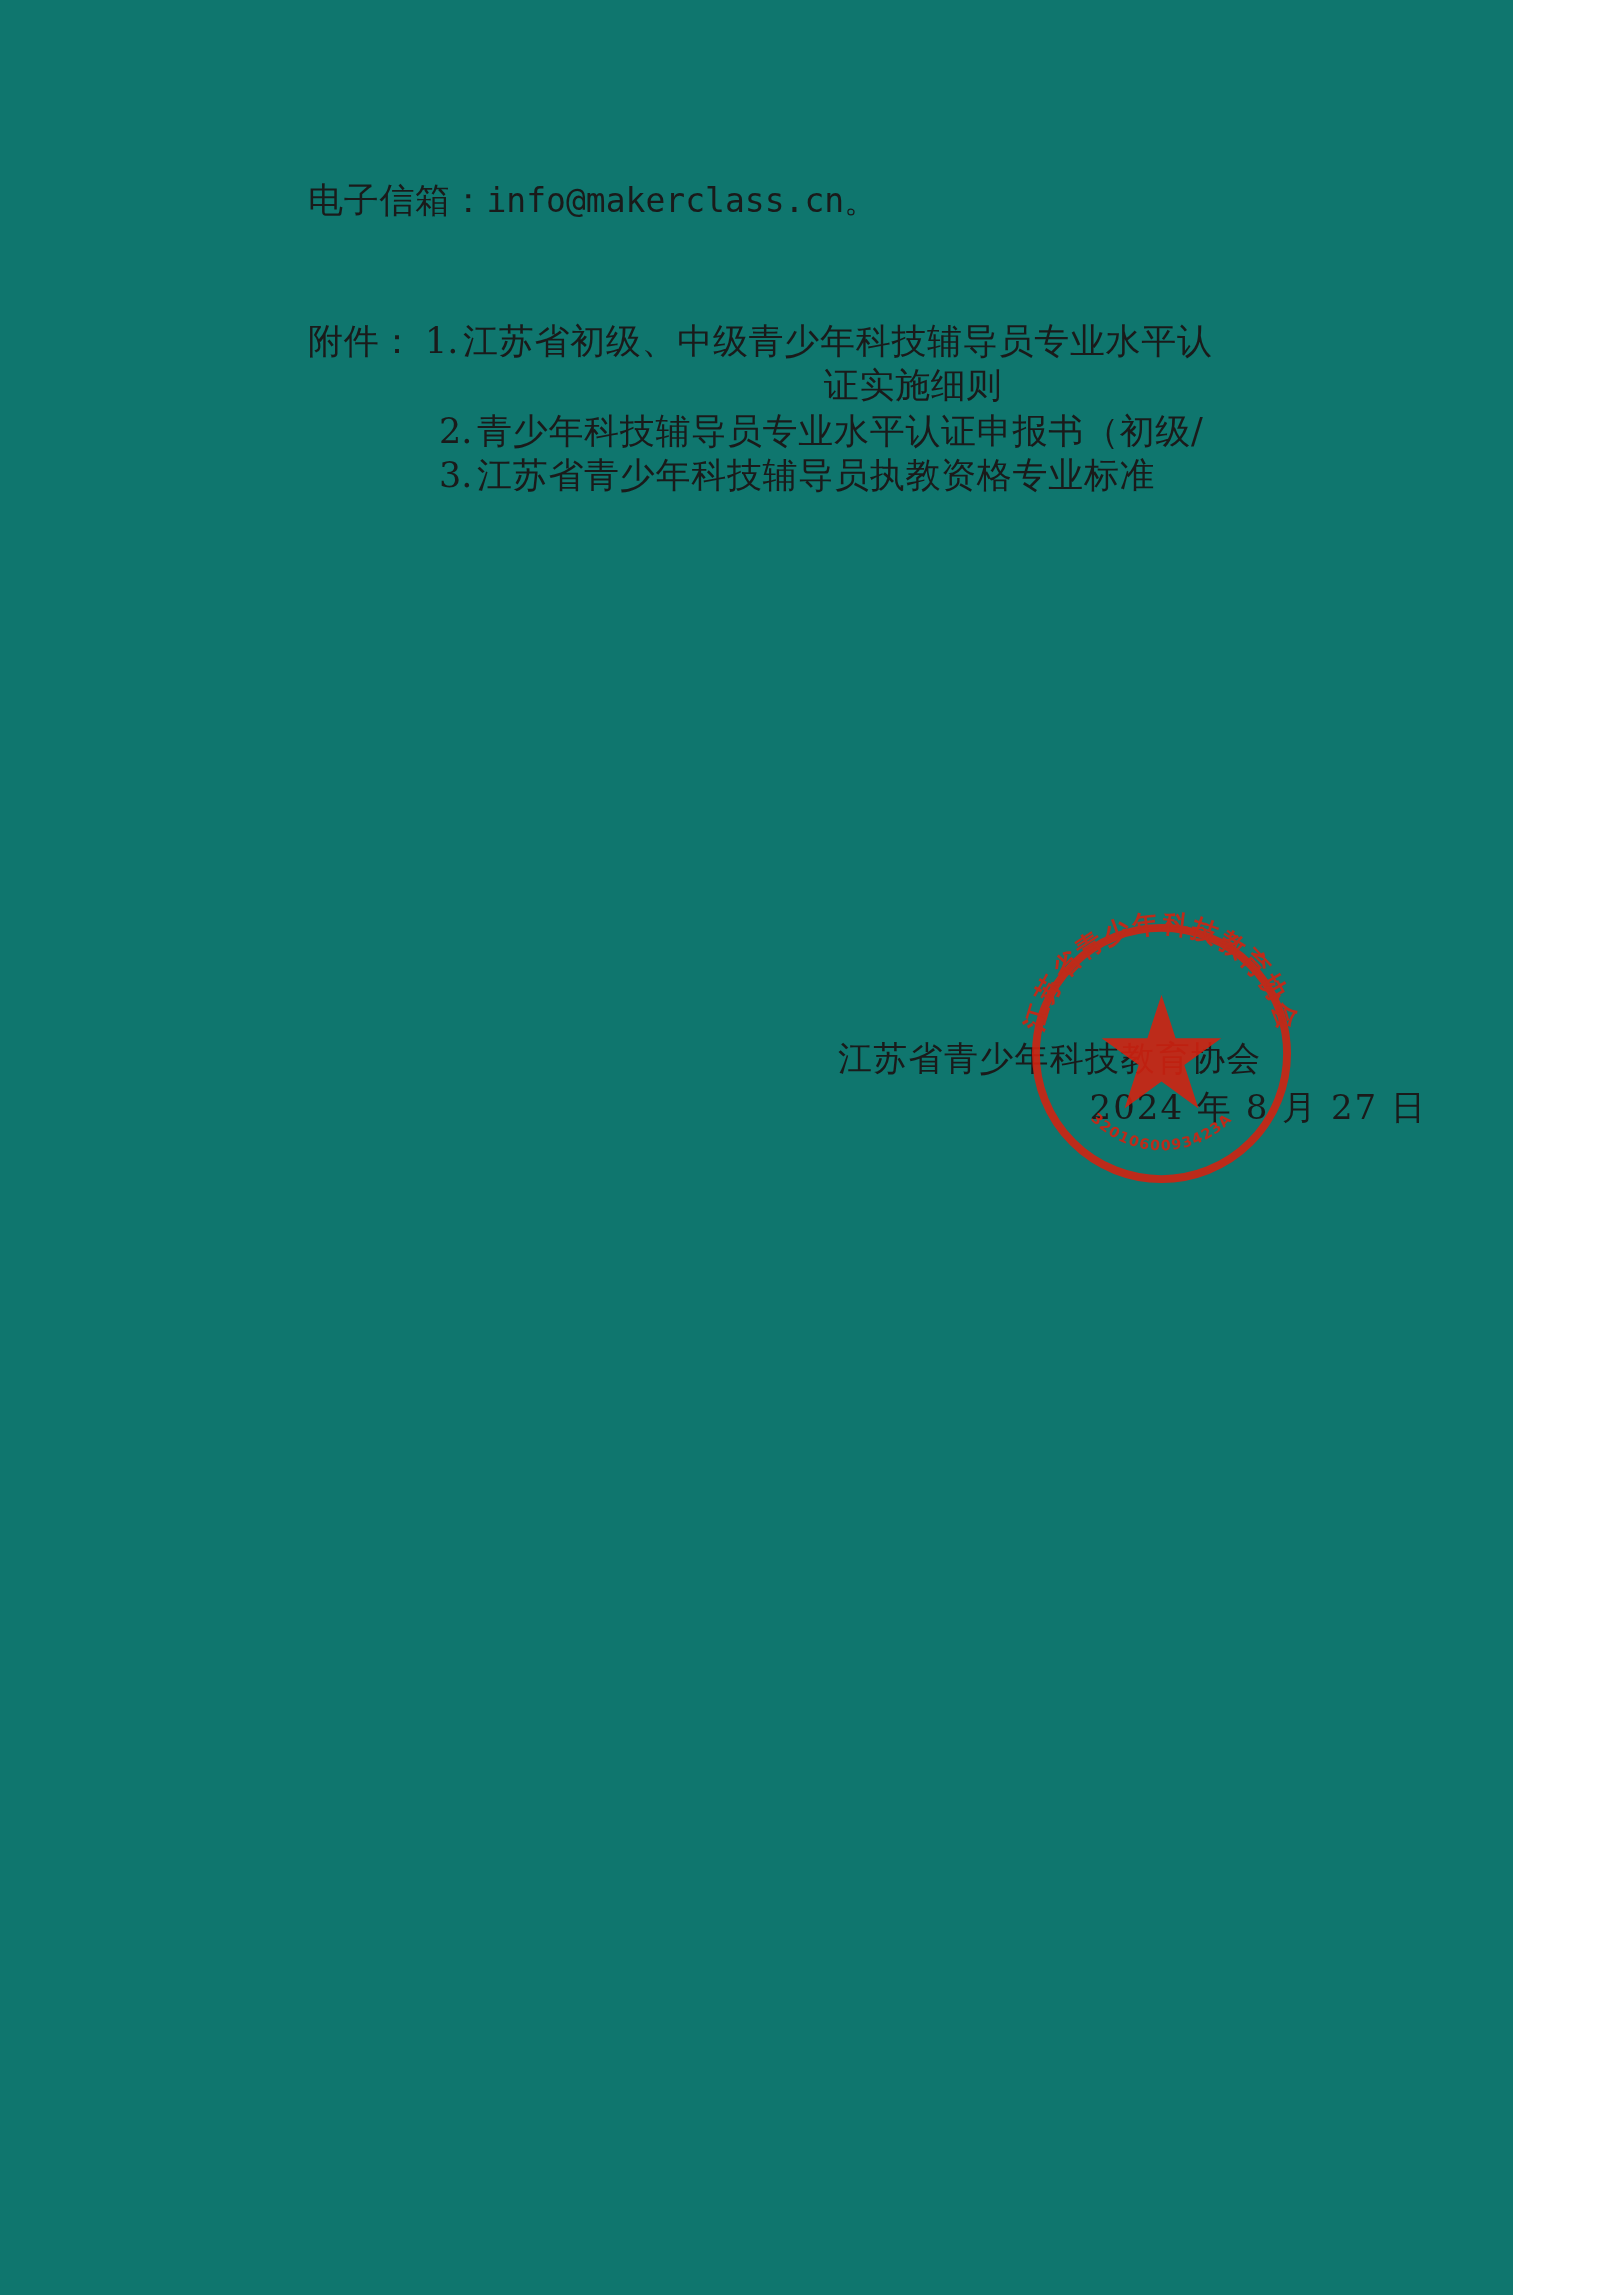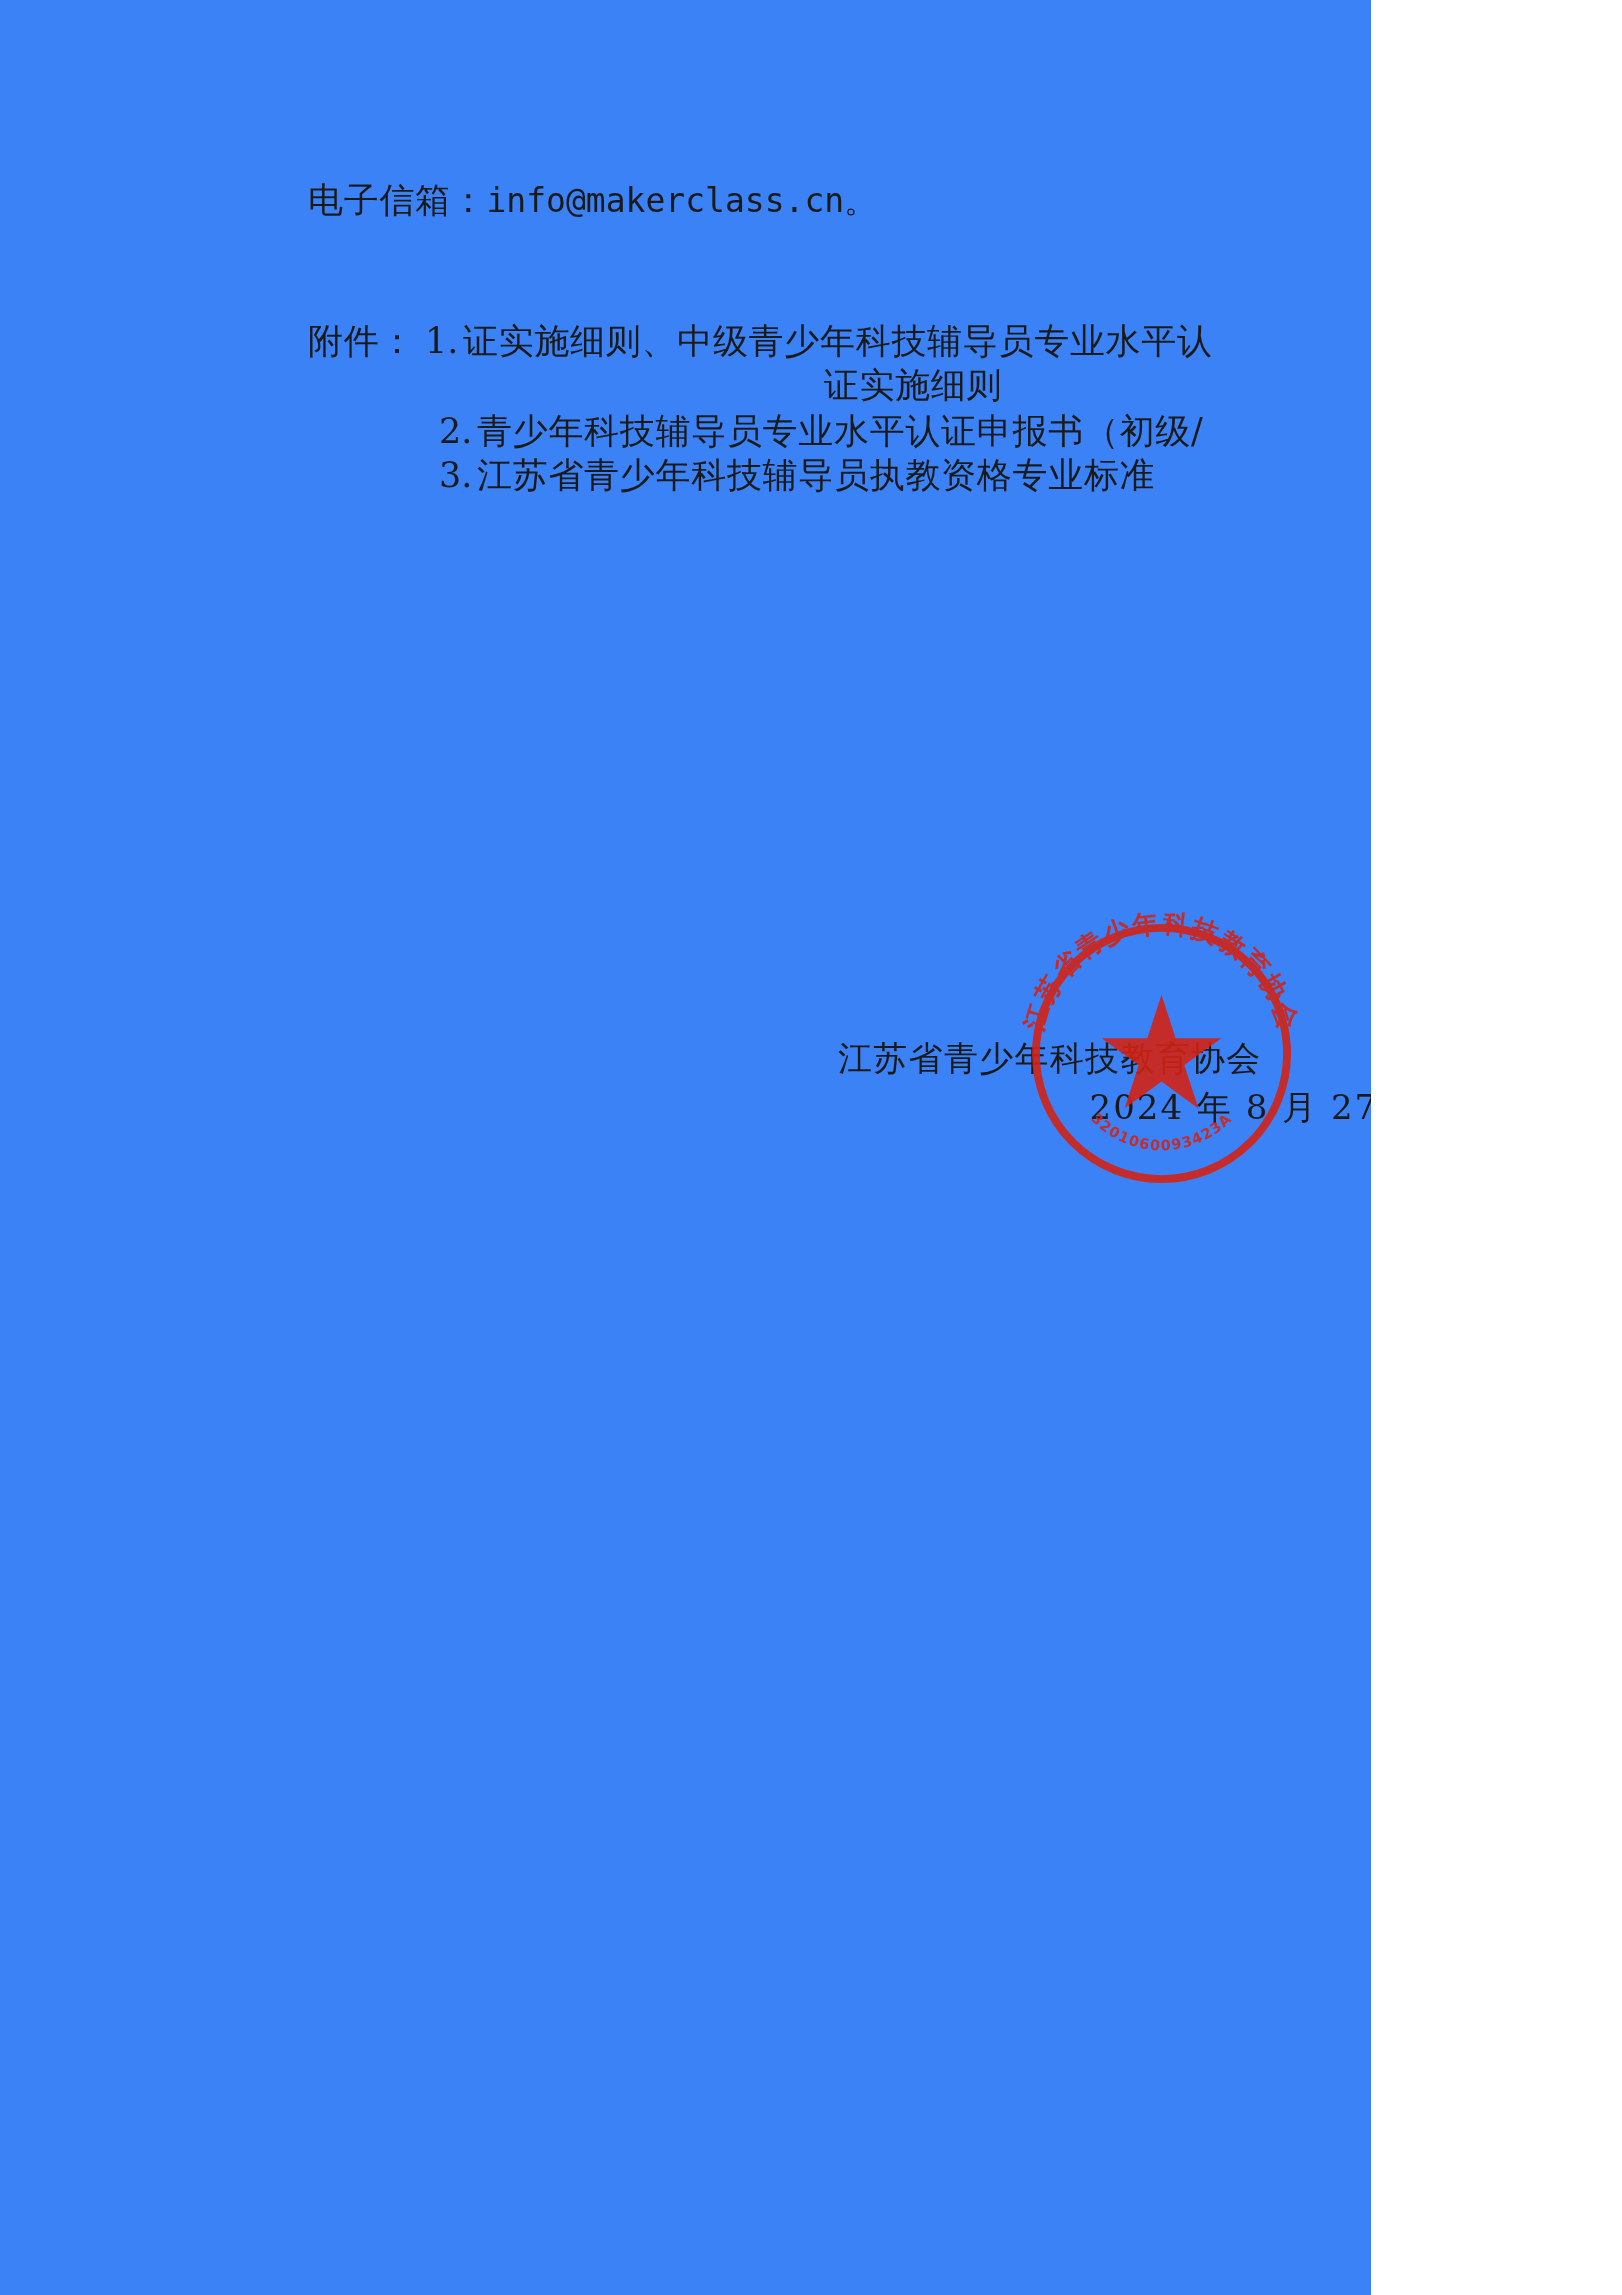--- a/index.html
+++ b/index.html
@@ -6,23 +6,23 @@
     margin: 0;
     padding: 0;
     background: #ffffff;
   }
   body {
     font-family: "Liberation Serif", serif;
     color: #000000;
   }
   .page {
     position: relative;
-    width: 1371px;
+    width: 1513px;
     height: 2295px;
-    background: #3b82f6;
+    background: #0f766e;
     overflow: hidden;
   }
   .content {
     position: absolute;
     left: 308px;
     top: 183px;
     width: 1021px;
   }
   .line {
     font-family: "DejaVu Serif", serif;
@@ -131,21 +131,21 @@
 
   <div class="content">
 
     <div class="line email-line"><span class="email-label">电子信箱：</span><span>info@makerclass.cn。</span></div>
 
     <div class="attach-block">
 
       <div class="attach-row">
         <span class="attach-label indent-label">附件：</span>
         <span class="attach-num">1.</span>
-        <span class="attach-text">证实施细则、中级青少年科技辅导员专业水平认</span>
+        <span class="attach-text">江苏省初级、中级青少年科技辅导员专业水平认</span>
       </div>
       <div class="cont-indent">证实施细则</div>
 
       <div class="attach-row">
         <span class="attach-label indent-label-2"></span>
         <span class="attach-num">2.</span>
         <span class="attach-text">青少年科技辅导员专业水平认证申报书（初级/</span>
       </div>
 
       <div class="attach-row">

